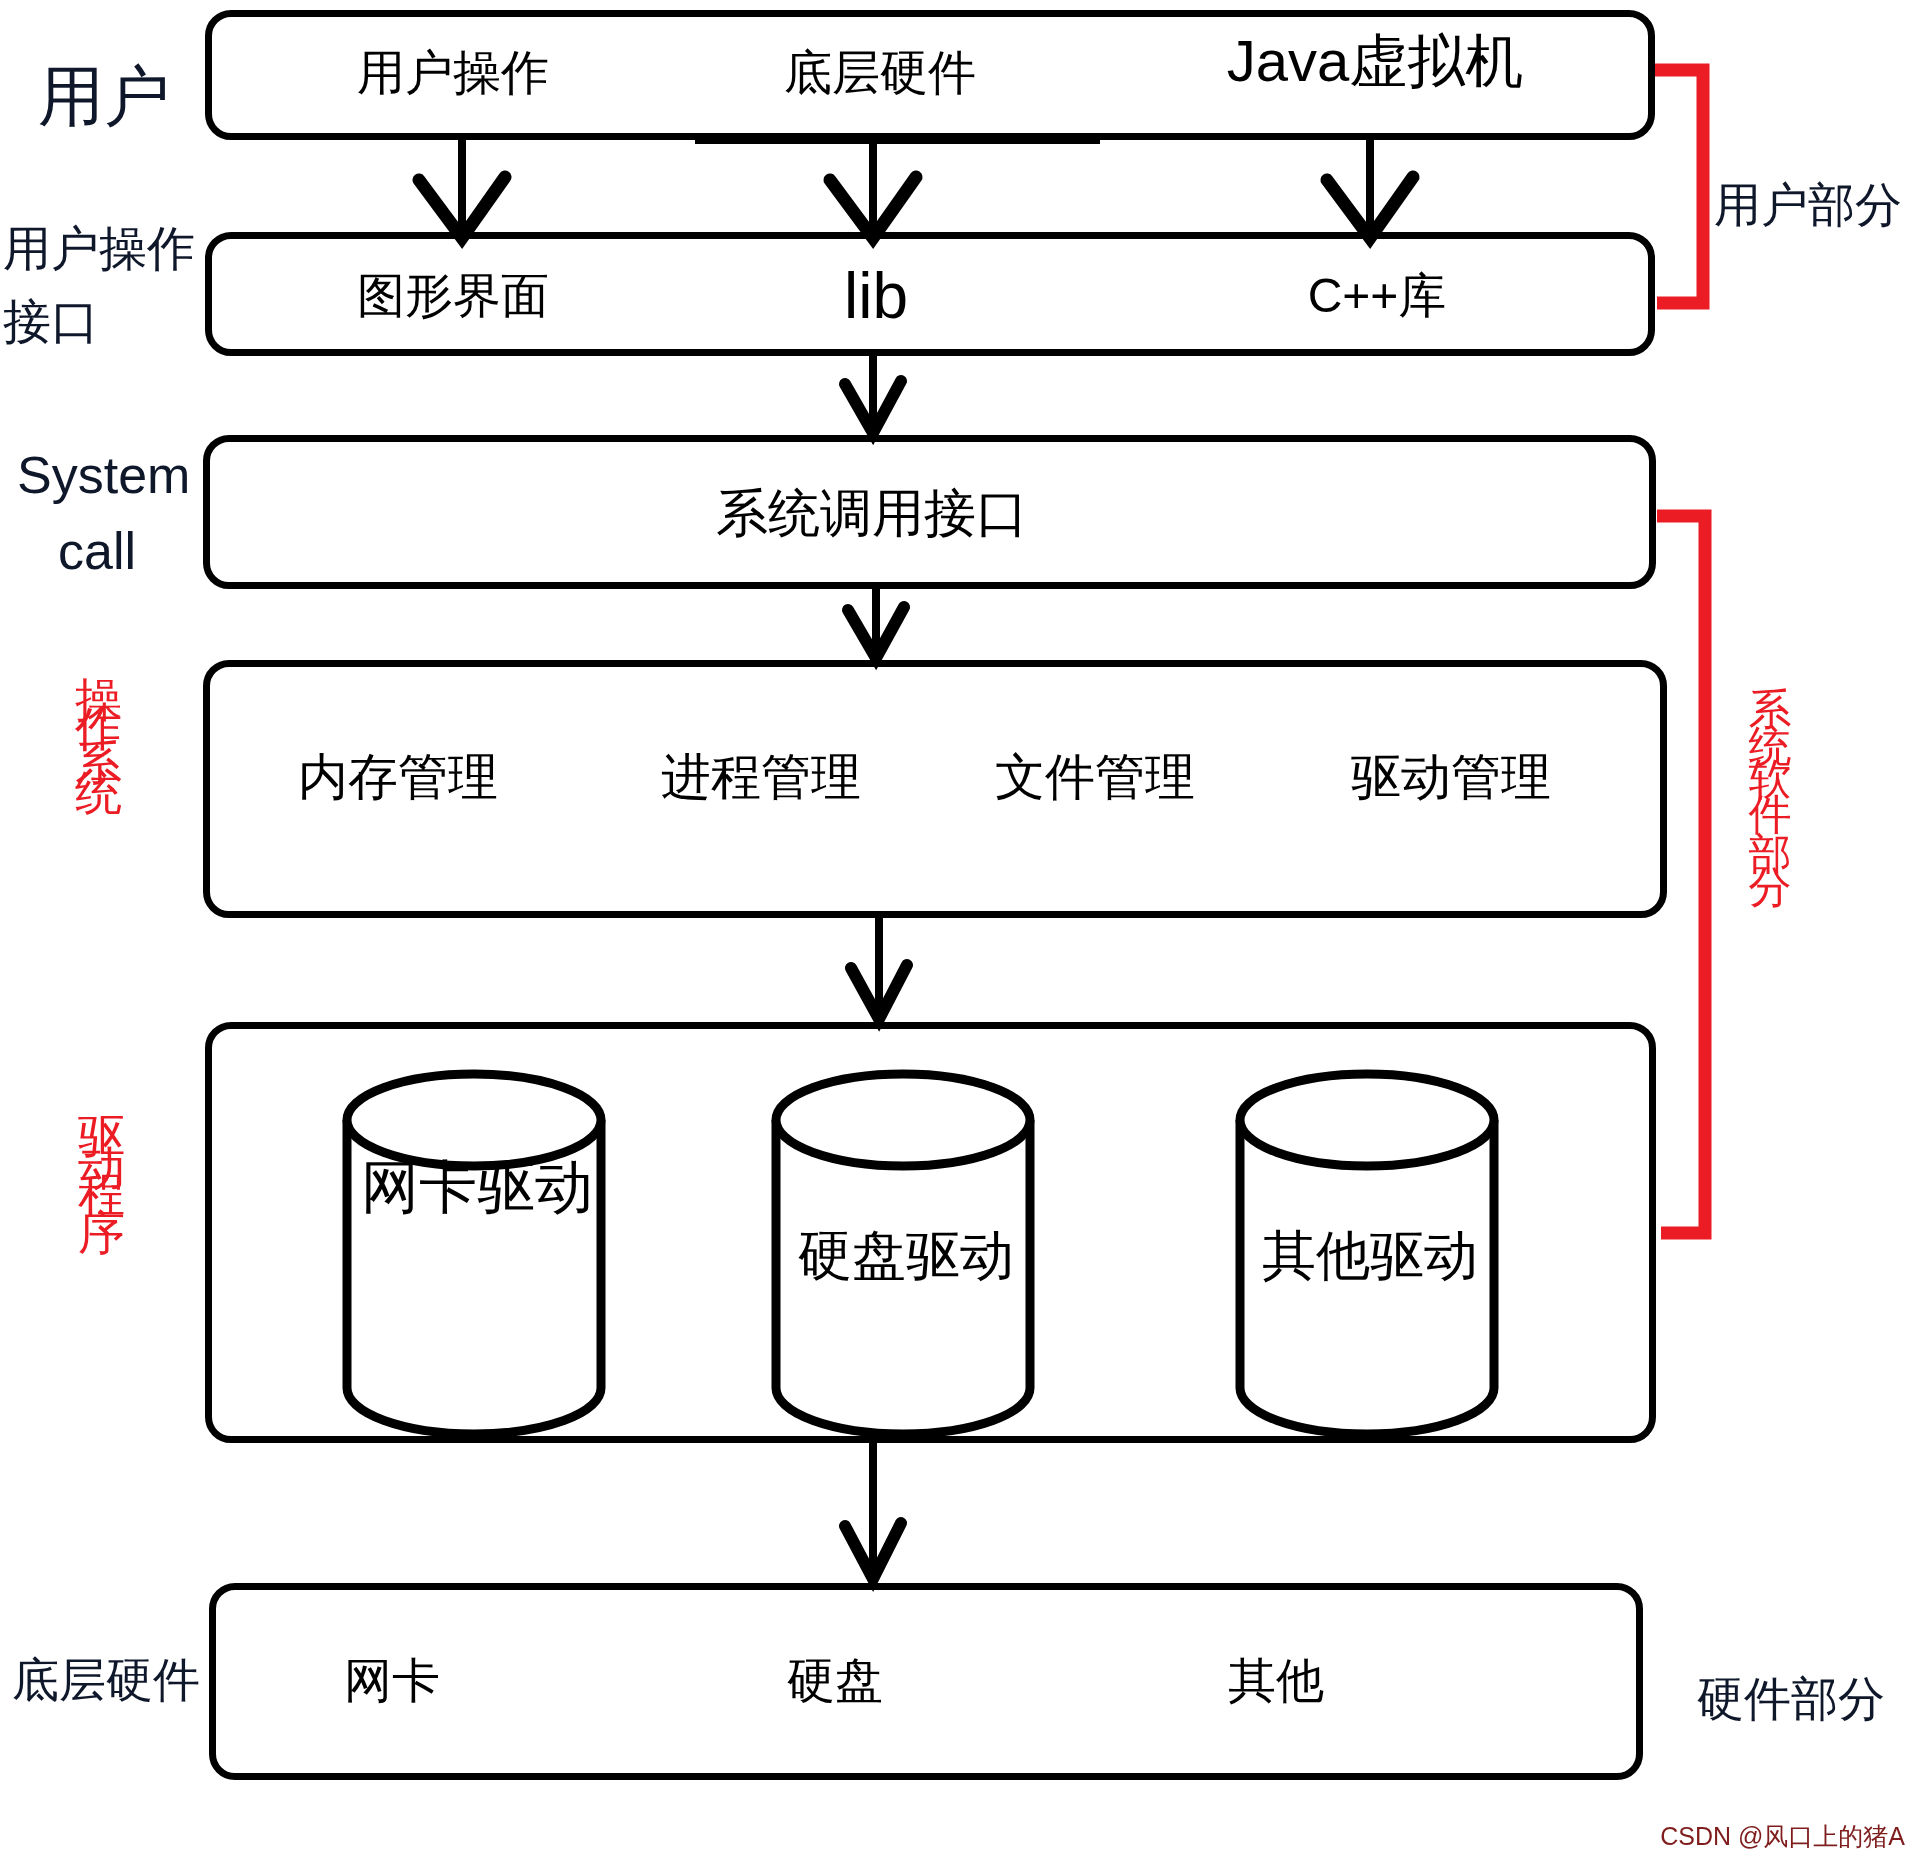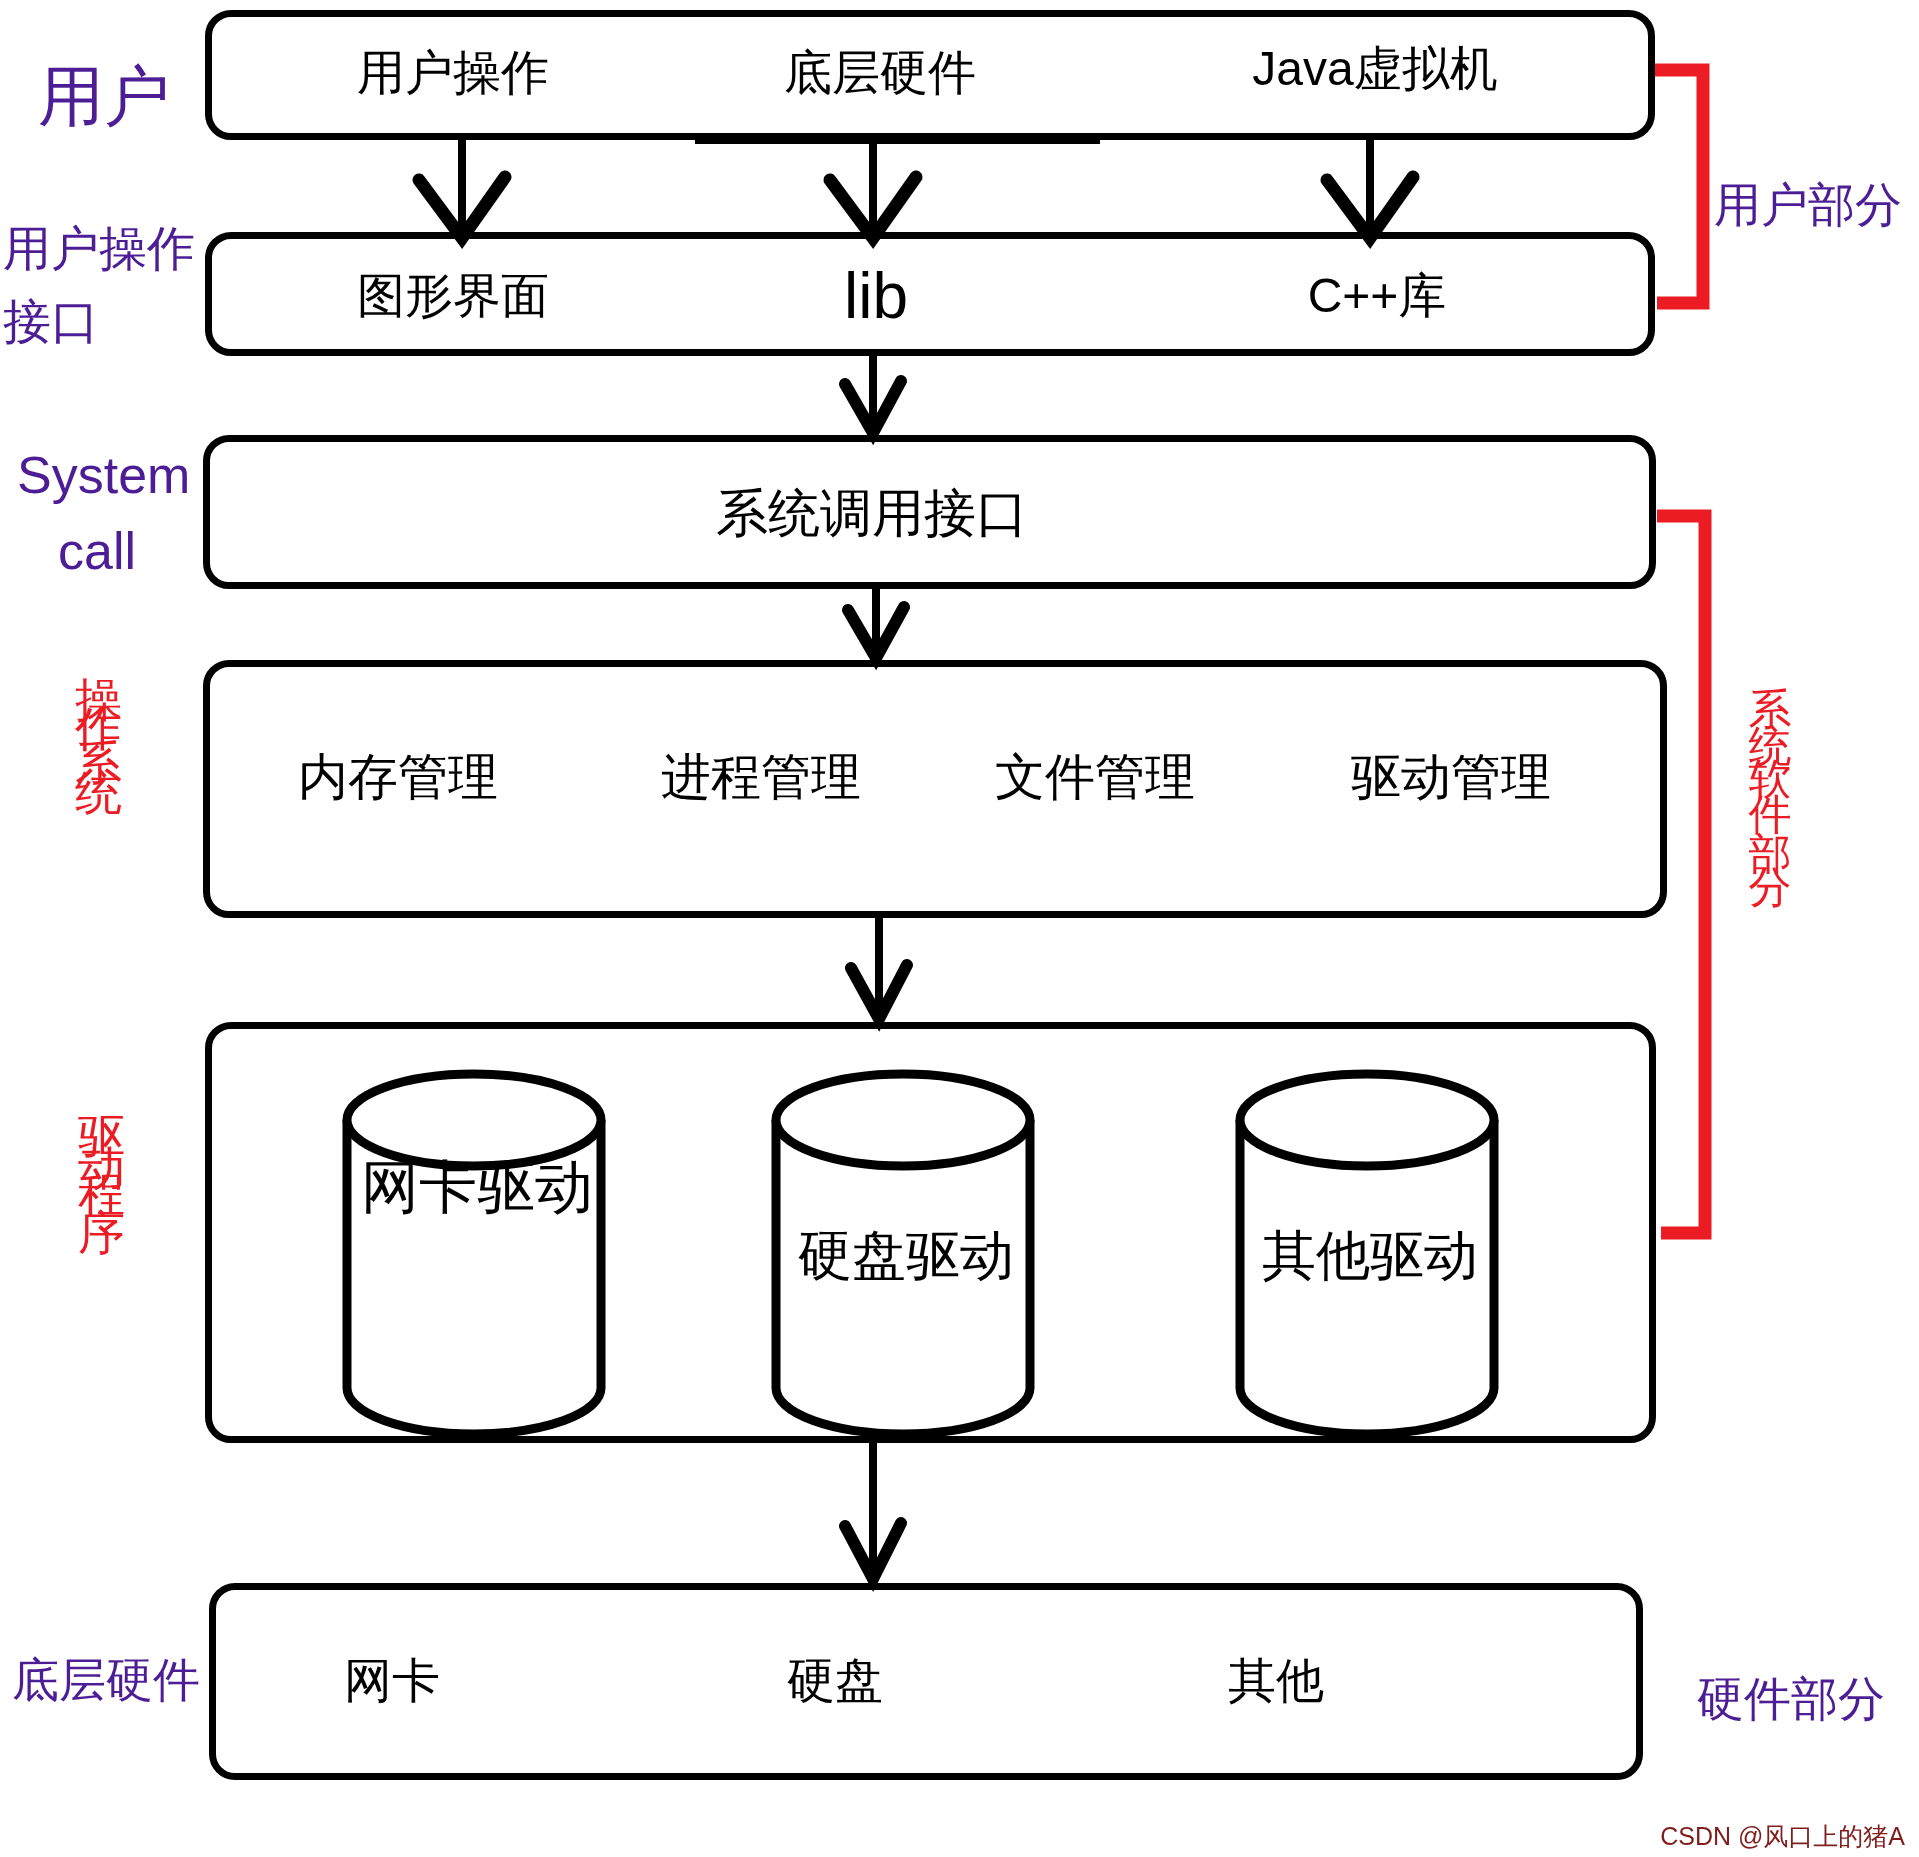--- a/index.html
+++ b/index.html
@@ -17,21 +17,21 @@
     border:7px solid #000;
     border-radius:26px;
     background:transparent;
   }
   .lbl{
     position:absolute;
     transform:translate(-50%,-50%);
     white-space:nowrap;
     color:#000;
   }
-  .red{color:#4c1d95;}
+  .red{color:#0f172a;}
   .vtext{
     position:absolute;
     writing-mode:vertical-rl;
     text-orientation:upright;
     white-space:nowrap;
     color:#ec1c24;
   }
   .watermark{
     position:absolute;
     color:#7f1d1d;
@@ -100,21 +100,21 @@
 
   <div class="box" style="left:205px;top:10px;width:1450px;height:130px;"></div>
   <div class="box" style="left:205px;top:232px;width:1450px;height:124px;"></div>
   <div class="box" style="left:203px;top:435px;width:1453px;height:154px;"></div>
   <div class="box" style="left:203px;top:660px;width:1464px;height:258px;"></div>
   <div class="box" style="left:205px;top:1022px;width:1451px;height:421px;"></div>
   <div class="box" style="left:209px;top:1583px;width:1434px;height:197px;"></div>
 
   <span class="lbl" style="left:453px;top:73px;font-size:48px;">用户操作</span>
   <span class="lbl" style="left:880px;top:73px;font-size:48px;">底层硬件</span>
-  <span class="lbl" style="left:1375px;top:69px;font-size:48px;">Java虚拟机</span>
+  <span class="lbl" style="left:1375px;top:62px;font-size:58px;">Java虚拟机</span>
 
   <span class="lbl" style="left:453px;top:296px;font-size:48px;">图形界面</span>
   <span class="lbl" style="left:876px;top:296px;font-size:64px;">lib</span>
   <span class="lbl" style="left:1377px;top:296px;font-size:48px;">C++库</span>
 
   <span class="lbl" style="left:872px;top:514px;font-size:52px;">系统调用接口</span>
 
   <span class="lbl" style="left:398px;top:777px;font-size:50px;">内存管理</span>
   <span class="lbl" style="left:761px;top:777px;font-size:50px;">进程管理</span>
   <span class="lbl" style="left:1095px;top:777px;font-size:50px;">文件管理</span>

